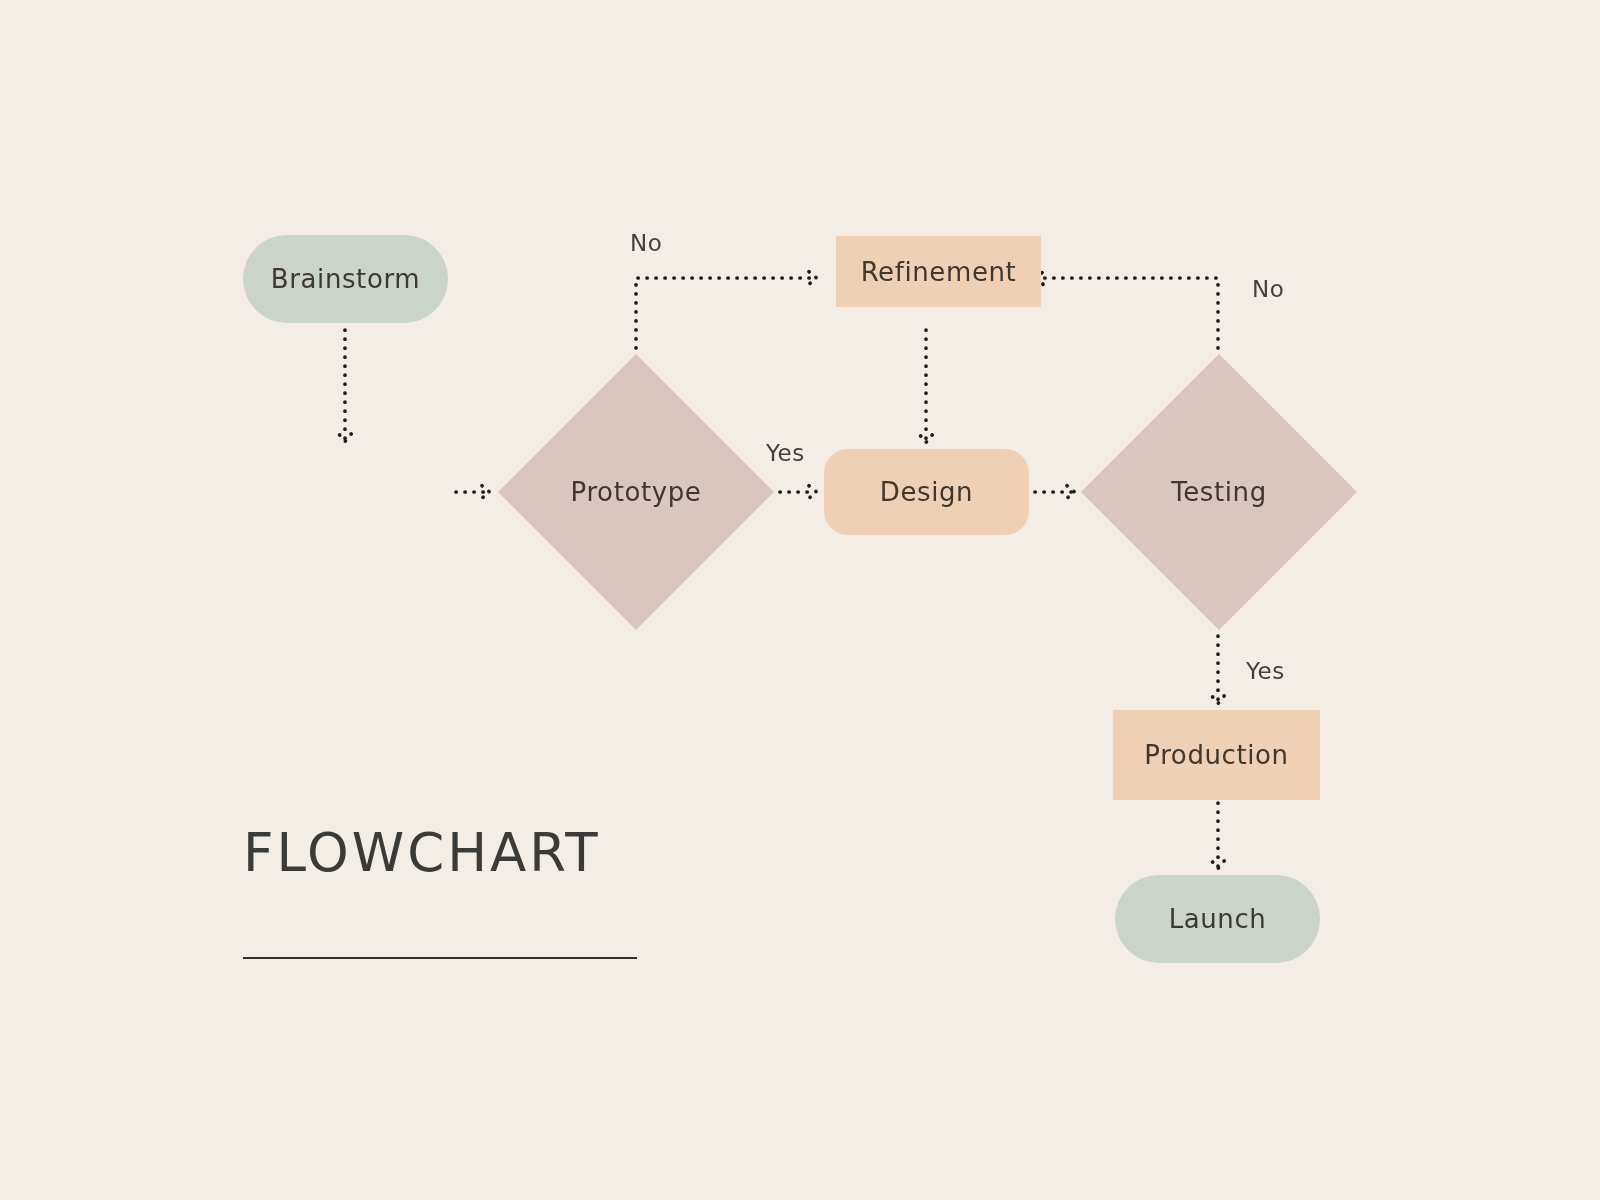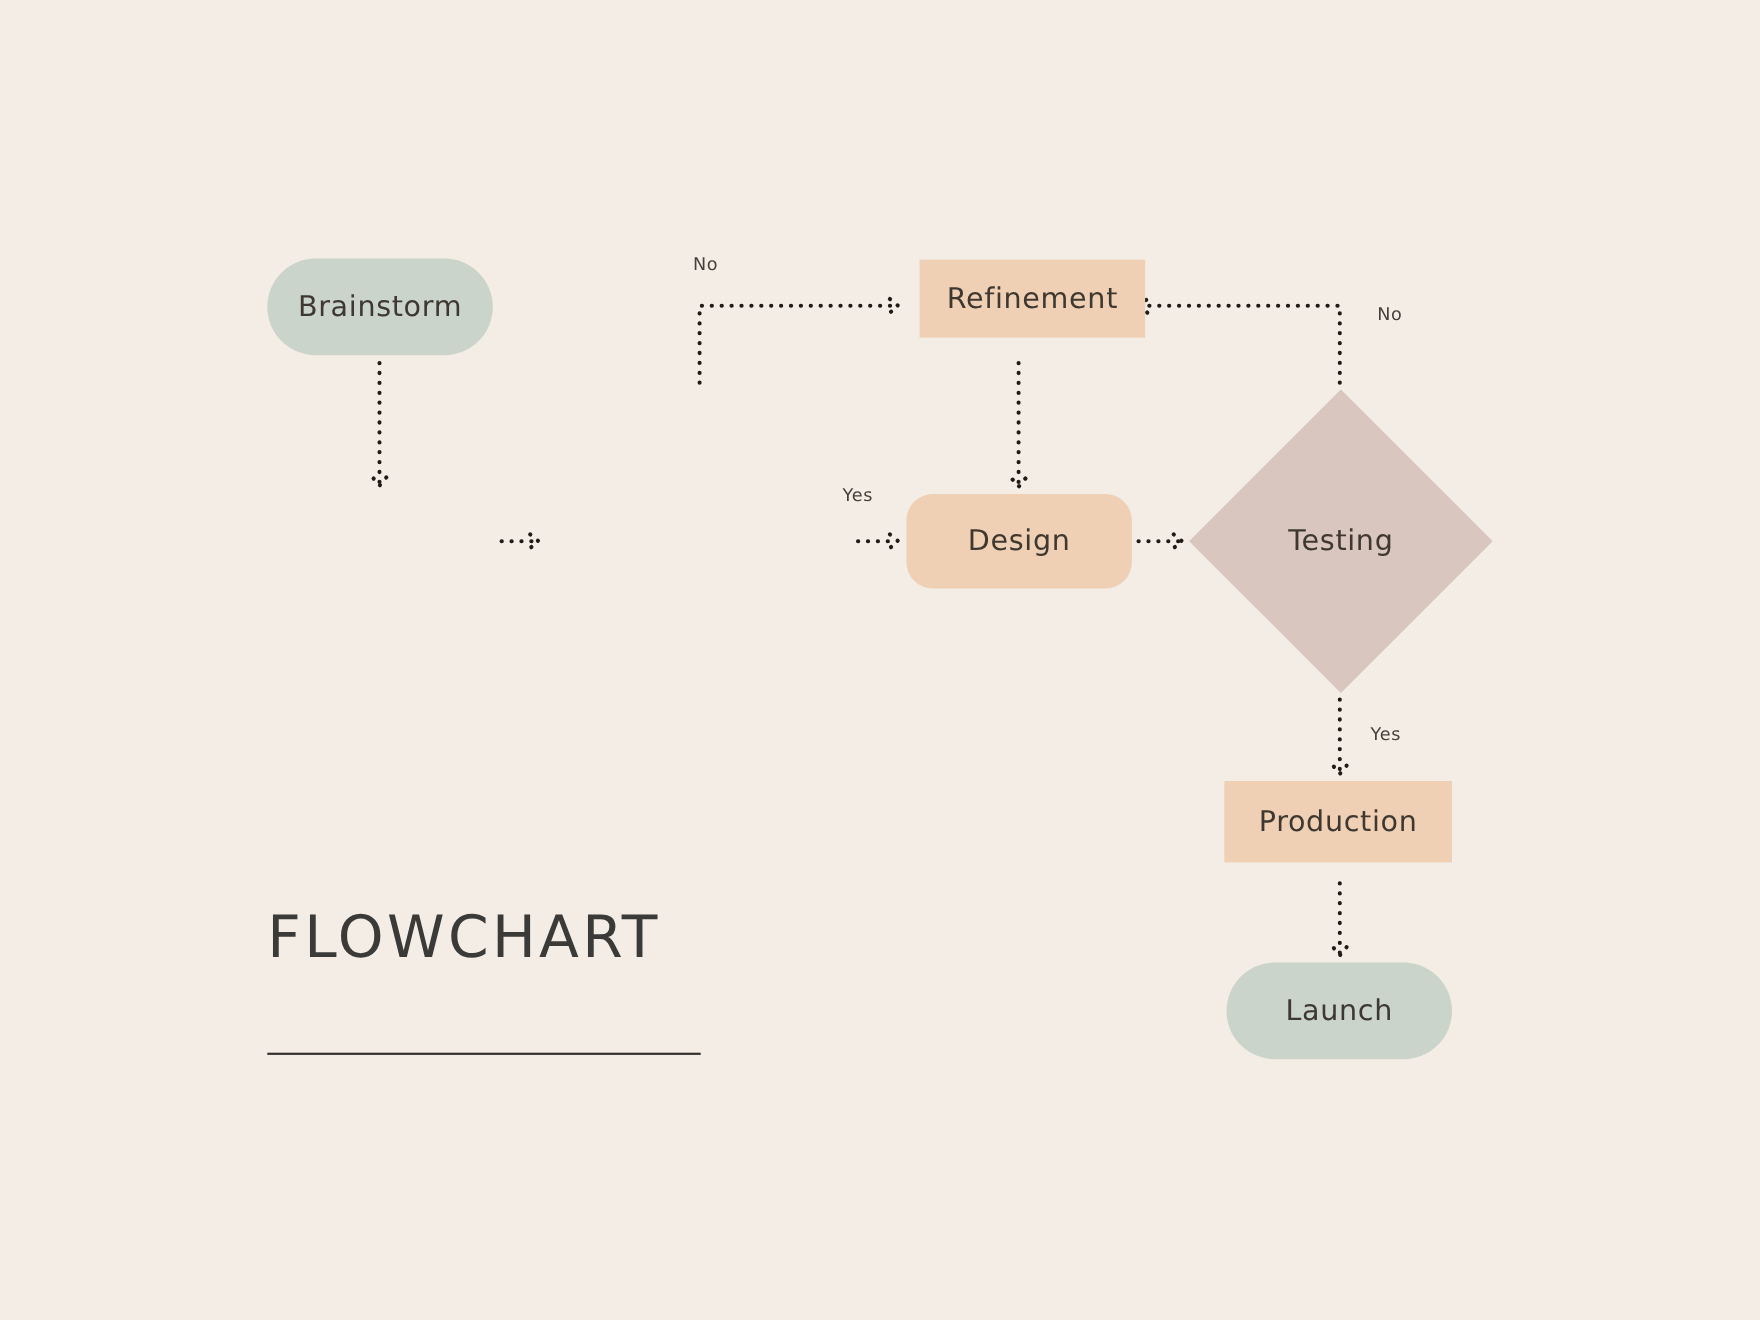--- a/index.html
+++ b/index.html
@@ -49,21 +49,21 @@
     background: var(--process, #f0d0b5);
   }
   .node.decision {
     background: var(--decision, #d9c6be);
     -webkit-clip-path: polygon(50% 0, 100% 50%, 50% 100%, 0 50%);
     clip-path: polygon(50% 0, 100% 50%, 50% 100%, 0 50%);
   }
   .edge-label {
     position: absolute;
     color: var(--label_text, #45403a);
-    font-size: 16px;
+    font-size: 23px;
     letter-spacing: 0.6px;
     white-space: nowrap;
   }
   .title-block {
     position: absolute;
     left: 243px;
     top: 818px;
   }
   .title-line1 {
     color: var(--title_text, #3a3a38);
@@ -109,34 +109,37 @@
     <path d="M1218,348 L1218,278 L1037,278" marker-end="url(#ah)"></path>
     <path d="M1218,636 L1218,702" marker-end="url(#ah)"></path>
     <path d="M1218,803 L1218,867" marker-end="url(#ah)"></path>
   </svg>
 
   <div class="node terminal" style="left:243px; top:235px; width:205px; height:88px;">
     <span>Brainstorm</span>
   </div>
 
 
+  <div class="node decision" style="left:498px; top:354px; width:276px; height:276px;">
+    <span>Prototype</span>
+  </div>
 
   <div class="node process" style="left:836px; top:236px; width:205px; height:71px;">
     <span>Refinement</span>
   </div>
 
   <div class="node process" style="left:824px; top:449px; width:205px; height:86px;border-radius:24px;">
     <span>Design</span>
   </div>
 
   <div class="node decision" style="left:1081px; top:354px; width:276px; height:276px;">
     <span>Testing</span>
   </div>
 
-  <div class="node process" style="left:1113px; top:710px; width:207px; height:74px;">
+  <div class="node process" style="left:1113px; top:710px; width:207px; height:90px;">
     <span>Production</span>
   </div>
 
   <div class="node terminal" style="left:1115px; top:875px; width:205px; height:88px;">
     <span>Launch</span>
   </div>
 
   <div class="edge-label" style="left:630px; top:230px;">No</div>
 
   <div class="edge-label" style="left:766px; top:440px;">Yes</div>

